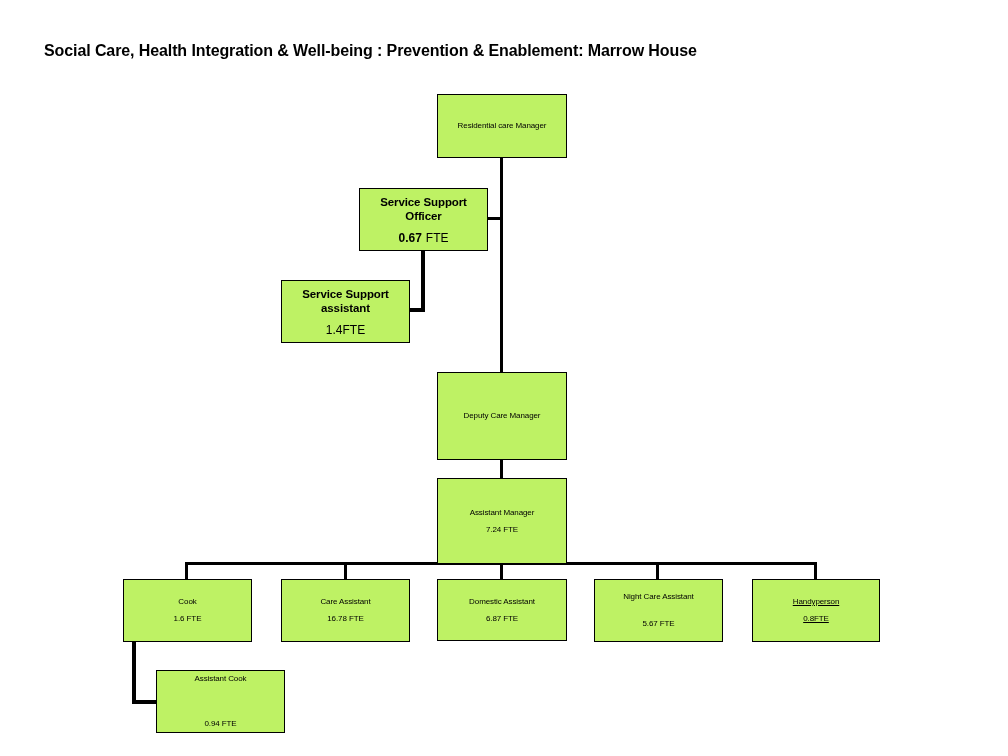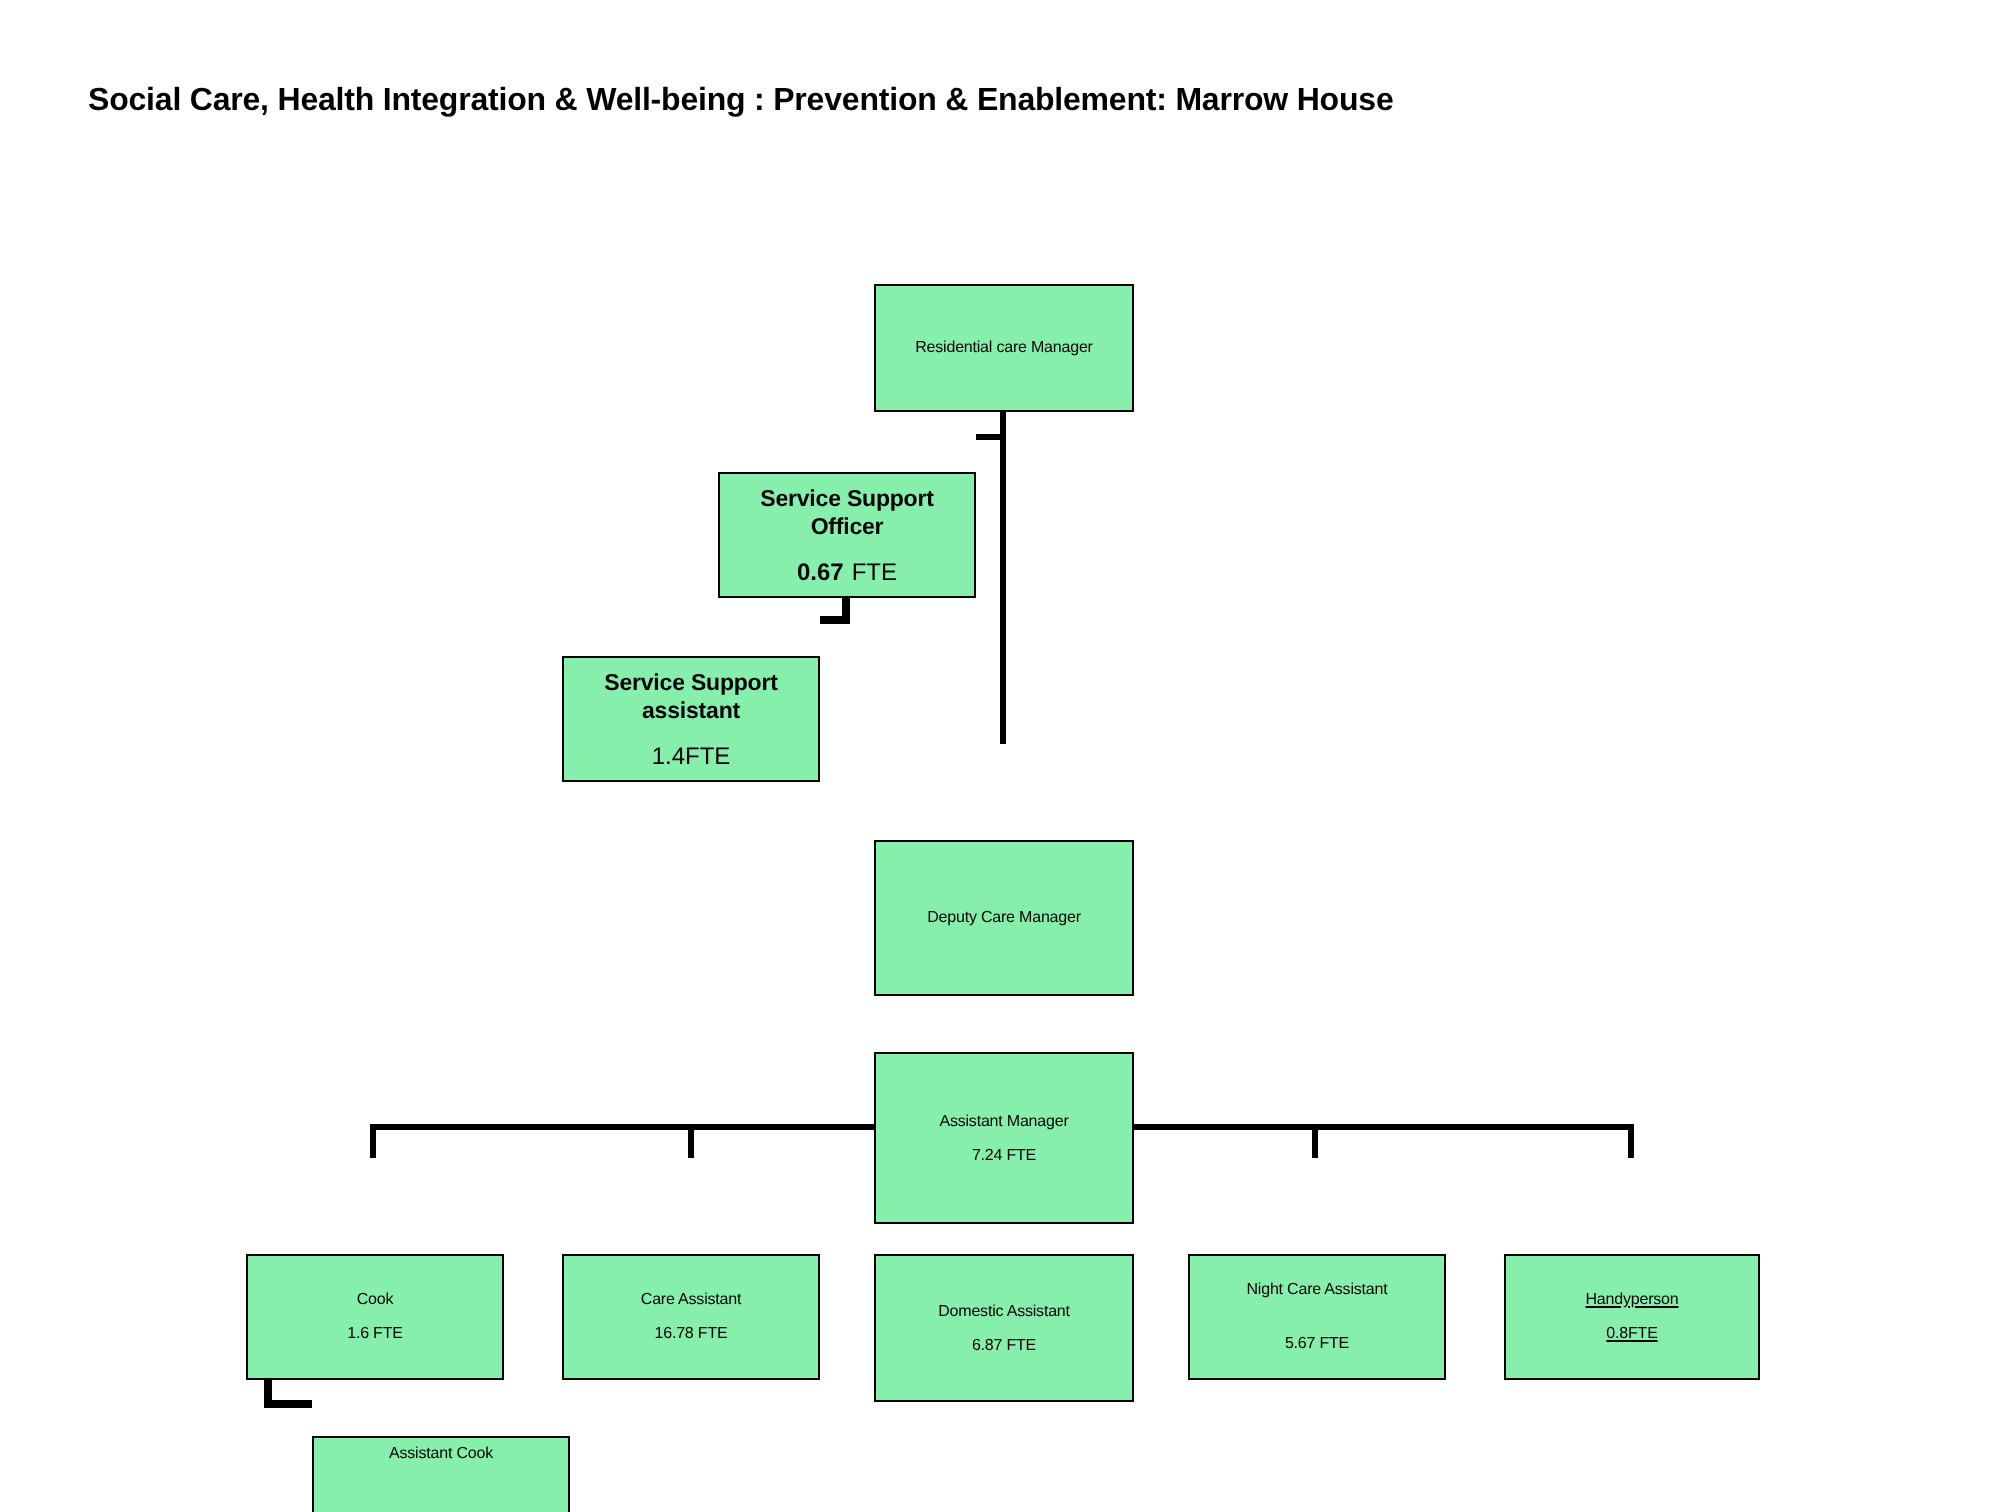--- a/index.html
+++ b/index.html
@@ -43,42 +43,41 @@
   #ln-drop-dom     { left: 500px; top: 562px; width: 3px;  height: 17px; }
   #ln-drop-night   { left: 656px; top: 562px; width: 3px;  height: 17px; }
   #ln-drop-handy   { left: 814px; top: 562px; width: 3px;  height: 17px; }
   #ln-cook-v       { left: 132px; top: 642px; width: 4px;  height: 62px; }
   #ln-cook-h       { left: 132px; top: 700px; width: 24px; height: 4px;  }
   
   .box {
     position: absolute;
     box-sizing: border-box;
     border: 1px solid #000000;
-    background: #86efac;
+    background: #bef264;
     display: flex;
     flex-direction: column;
     align-items: center;
     justify-content: center;
     text-align: center;
-    margin-top: 48px;
   }
   .sz-s .role { font-size: 8px;  line-height: 10px; letter-spacing: -0.1px; }
   .sz-s .fte  { font-size: 8px;  line-height: 10px; margin-top: 7px; letter-spacing: -0.1px; }
   .sz-l .role { font-size: 11.5px; line-height: 14px; font-weight: bold; letter-spacing: -0.1px; }
   .sz-l .fte  { font-size: 12px; line-height: 14px; margin-top: 8px; }
   .sz-l .fte .num  { font-weight: bold; }
   .sz-l .fte .unit { margin-left: 4px; }
   #b-residential { left: 437px; top: 94px;  width: 130px; height: 64px; }
   #b-sso         { left: 359px; top: 188px; width: 129px; height: 63px; }
   #b-ssa         { left: 281px; top: 280px; width: 129px; height: 63px; }
-  #b-deputy      { left: 437px; top: 372px; width: 130px; height: 78px; }
+  #b-deputy      { left: 437px; top: 372px; width: 130px; height: 88px; }
   #b-am          { left: 437px; top: 478px; width: 130px; height: 86px; }
   #b-cook        { left: 123px; top: 579px; width: 129px; height: 63px; }
   #b-care        { left: 281px; top: 579px; width: 129px; height: 63px; }
-  #b-dom         { left: 437px; top: 579px; width: 130px; height: 74px; }
+  #b-dom         { left: 437px; top: 579px; width: 130px; height: 62px; }
   #b-night       { left: 594px; top: 579px; width: 129px; height: 63px; gap: 10px; }
   #b-handy       { left: 752px; top: 579px; width: 128px; height: 63px; text-decoration: underline; }
   #b-acook       { left: 156px; top: 670px; width: 129px; height: 63px; gap: 28px; }
 </style>
 </head>
 <body>
 
 <div class="page">
 
   <h1 class="chart-title">Social Care, Health Integration &amp; Well-being : Prevention &amp; Enablement: Marrow House</h1>

